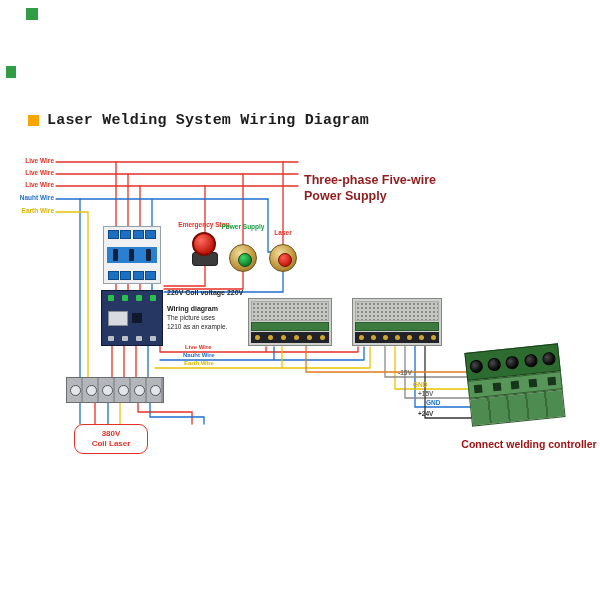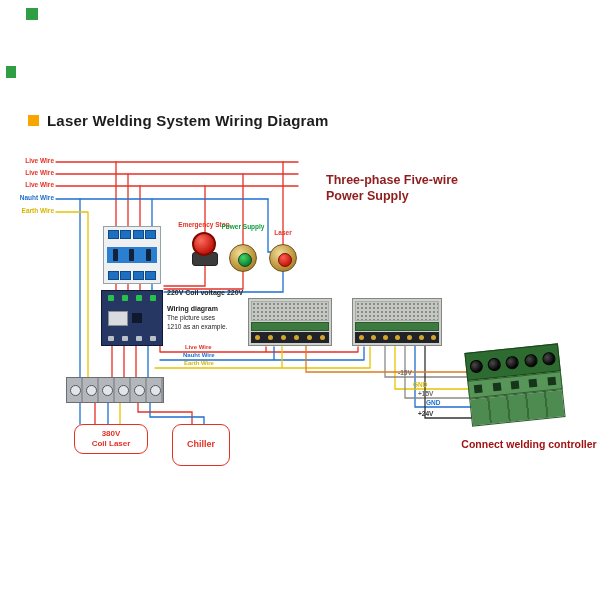--- a/index.html
+++ b/index.html
@@ -5,27 +5,27 @@
   html,body{margin:0;padding:0;background:#ffffff;}
   #canvas{position:relative;width:600px;height:600px;background:#ffffff;overflow:hidden;
           font-family:"Liberation Sans", sans-serif;}
   .abs{position:absolute;}
   .comp{position:absolute;box-sizing:border-box;}
   .lbl{position:absolute;font-weight:bold;text-align:center;line-height:1.1;}
 
   
   .title-row{position:absolute;left:28px;top:112px;display:flex;align-items:center;gap:8px;}
   .title-bullet{width:11px;height:11px;background:#f7a600;}
-  .title-text{font-size:15px;font-weight:bold;color:#1d1d1d;letter-spacing:.2px;}
+  .title-text{font-size:15px;font-weight:bold;color:#1d1d1d;letter-spacing:.2px;font-family:Liberation Mono, monospace;}
 
   
   .lw{position:absolute;left:8px;width:46px;text-align:right;font-size:6.5px;font-weight:bold;line-height:8px;}
 
   
-  .supply{position:absolute;left:326px;top:172px;color:#8f1d1d;font-weight:bold;
+  .supply{position:absolute;left:304px;top:172px;color:#8f1d1d;font-weight:bold;
           font-size:12.5px;line-height:1.3;}
 
   
   .notes{position:absolute;left:167px;top:289px;width:86px;color:#222;}
   .notes .coil{font-size:7px;font-weight:bold;white-space:nowrap;}
   .notes .wt{font-size:7px;font-weight:bold;margin-top:9px;}
   .notes .wb{font-size:6.5px;margin-top:2px;}
 
   
   .breaker{background:#eef0f2;border:1px solid #98a0a8;display:flex;flex-direction:column;
@@ -268,19 +268,16 @@
         <q></q>
         <q></q>
     </div>
     <div class="conn-bot"></div>
   </div>
 
   <div class="comp obox" style="left:74px;top:424px;width:74px;height:30px;">
     <div>380V</div>
     <div>Coil Laser</div>
   </div>
-  <div class="comp obox" style="left:172px;top:424px;width:58px;height:42px;font-size:9px;">
-    <div>Chiller</div>
-  </div>
 
   <div class="controller">Connect welding controller</div>
 
 </div>
 
 </body></html>

